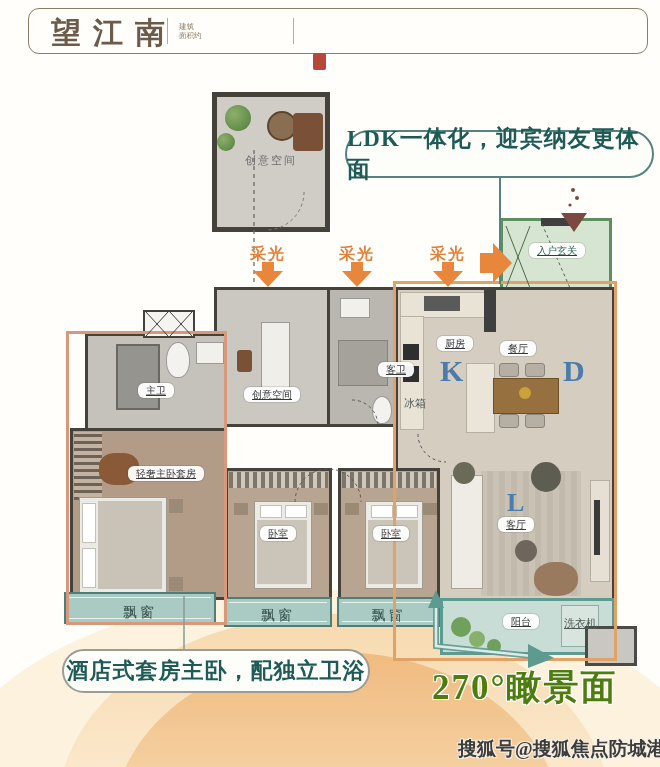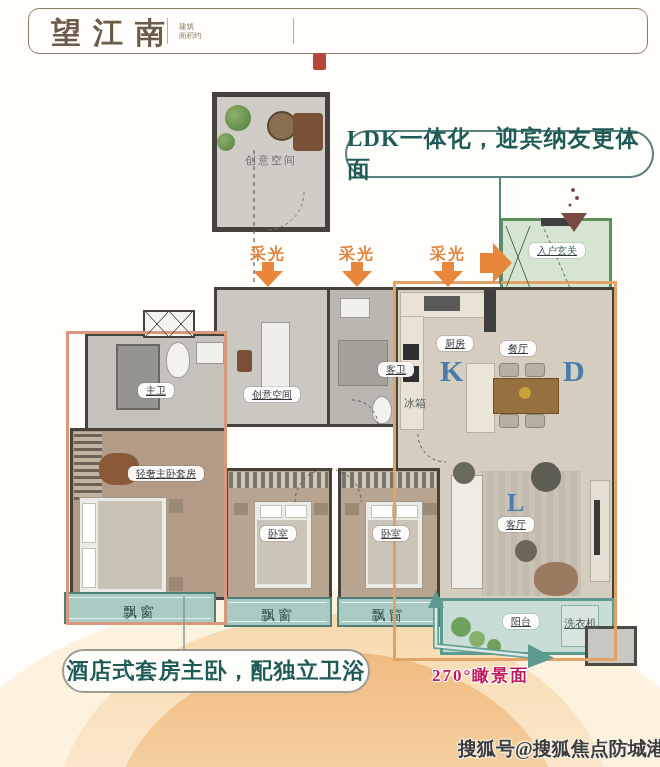--- a/index.html
+++ b/index.html
@@ -239,20 +239,20 @@
     <span>阳台</span></div>
 
   <div class="letter" style="left:440px;top:354px;font-size:30px;">K</div>
   <div class="letter" style="left:563px;top:354px;font-size:30px;">D</div>
   <div class="letter" style="left:507px;top:488px;font-size:26px;">L</div>
 
   <div class="callout" style="left:62px;top:649px;width:304px;height:40px;border:2px solid #9c9c94;">
     <span style="font-size:22px;color:#1e5b56;letter-spacing:1px;">酒店式套房主卧，配独立卫浴</span>
   </div>
 
-  <div class="abs" style="left:432px;top:664px;font-size:17px;font-weight:bold;color:#be185d;letter-spacing:2px;z-index:8;
+  <div class="abs" style="left:432px;top:664px;font-size:35px;font-weight:bold;color:#4d7c0f;letter-spacing:2px;z-index:8;
               text-shadow:-1px -1px 0 #fff,1px -1px 0 #fff,-1px 1px 0 #fff,1px 1px 0 #fff;">270°瞰景面</div>
 
 
   <div class="abs" style="left:458px;top:736px;font-size:19px;font-weight:bold;color:#3c3c3c;z-index:9;white-space:nowrap;
               text-shadow:-1px -1px 0 #f5f0e6,1px -1px 0 #f5f0e6,-1px 1px 0 #f5f0e6,1px 1px 0 #f5f0e6;">搜狐号@搜狐焦点防城港站</div>
 
 </div>
 
 </body></html>

